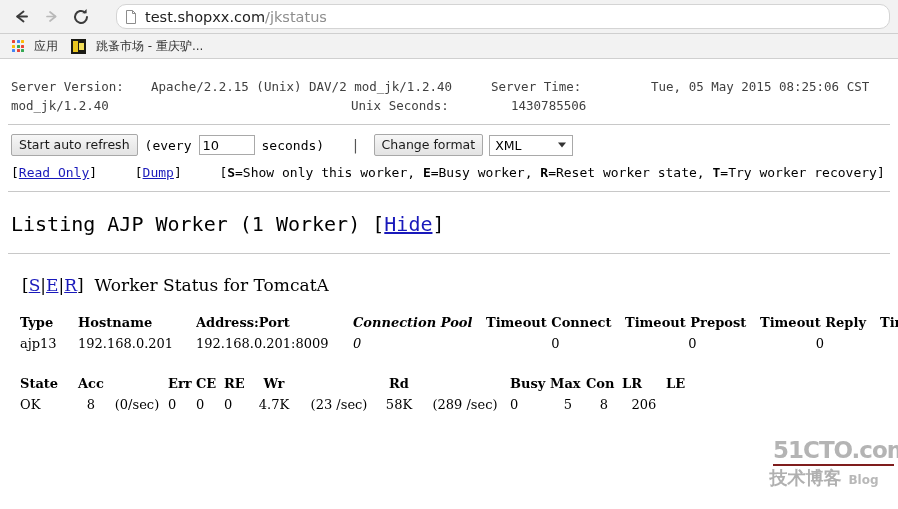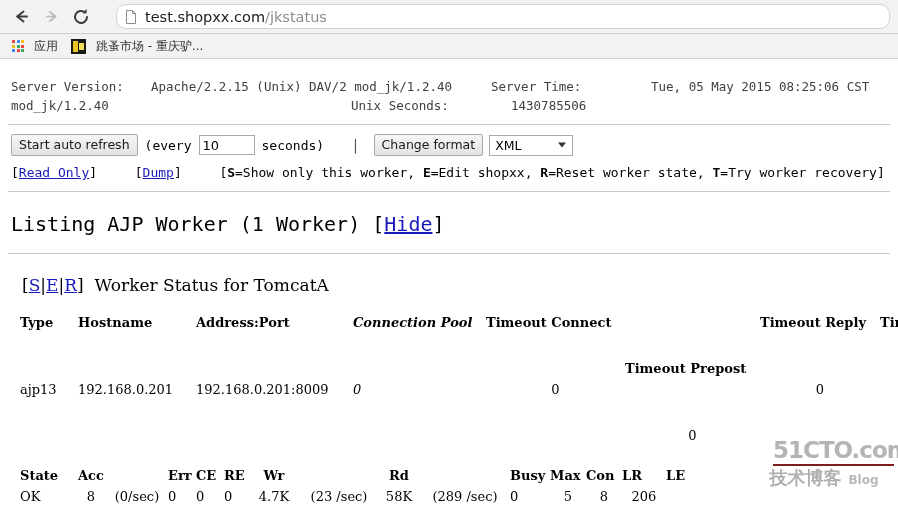--- a/index.html
+++ b/index.html
@@ -269,21 +269,21 @@
   .cell { flex: 0 0 auto; overflow: hidden; }
   .ta-c { text-align: center; }
   .ta-l { text-align: left; }
 
   
   .t1-c0 { width: 58px; }
   .t1-c1 { width: 118px; }
   .t1-c2 { width: 157px; }
   .t1-c3 { width: 133px; font-style: italic; }
   .t1-c4 { width: 139px; }
-  .t1-c5 { width: 135px; margin-top: 46px; }
+  .t1-c5 { width: 135px; }
   .t1-c6 { width: 120px; }
   .t1-c7 { width: 90px; }
 
   
   .t2-c0 { width: 56px; }
   .t2-c1 { width: 30px; }
   .t2-c2 { width: 62px; }
   .t2-c3 { width: 28px; }
   .t2-c4 { width: 28px; }
   .t2-c5 { width: 24px; }
@@ -432,21 +432,21 @@
       <span class="sel-arrow"></span>
     </div>
   </div>
 
   <div class="links-row">
     <span class="bracket">[</span><a class="blue" href="#">Read Only</a><span class="bracket">]</span>
     <span class="legend-gap"></span>
     <span class="bracket">[</span><a class="blue" href="#">Dump</a><span class="bracket">]</span>
     <span class="legend-gap"></span>
     <span>[</span><span class="legend-key">S</span><span>=Show only this worker,</span>
-    <span class="legend-key">E</span><span>=Edit shopxx,</span>
+    <span class="legend-key">E</span><span>=Busy worker,</span>
     <span class="legend-key">R</span><span>=Reset worker state,</span>
     <span class="legend-key">T</span><span>=Try worker recovery</span><span>]</span>
   </div>
 
   <hr class="rule">
 
   <h2 class="listing"><span>Listing AJP Worker (1 Worker)</span> <span class="bracket">[</span><a class="blue" href="#">Hide</a><span class="bracket">]</span></h2>
 
   <hr class="rule" style="margin-top:17px">
 

